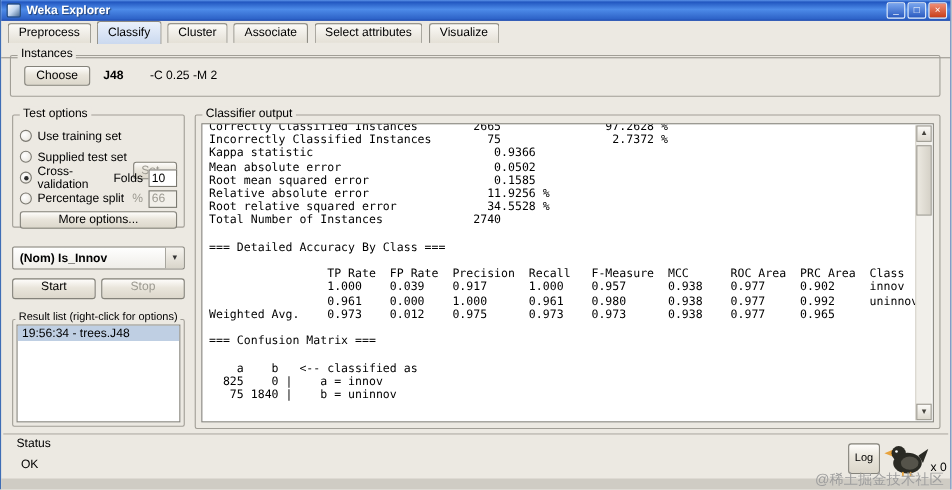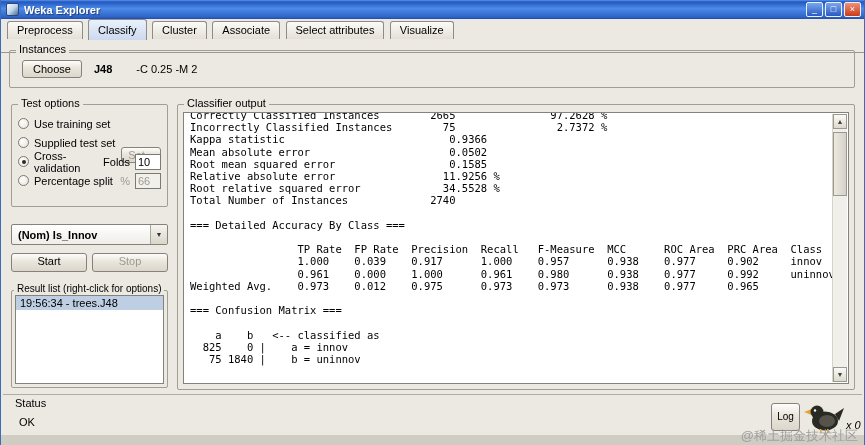--- a/index.html
+++ b/index.html
@@ -81,21 +81,21 @@
   .scroll-btn.up { top:0; } .scroll-btn.down { bottom:0; }
   .scroll-thumb { position:absolute; left:0; top:18px; width:14px; height:64px;
     background:linear-gradient(90deg,#ECE9E1,#D5D1C7); border:1px solid #9B988F; }
 
   
   .status-divider { position:absolute; left:2px; right:2px; top:394px; border-top:1px solid #AFaCA4; }
   .status-label { position:absolute; left:14px; top:397px; font-size:11px; }
   .status-value { position:absolute; left:18px; top:416px; font-size:11px; }
   .log-btn { position:absolute; left:770px; top:403px; width:29px; height:28px; padding:0; font-size:10px; line-height:26px; }
   .bird { position:absolute; left:801px; top:402px; }
-  .bird-count { position:absolute; left:845px; top:419px; font-size:11px;font-style:italic; }
+  .bird-count { position:absolute; left:845px; top:419px; font-size:11px; }
 
   .bottom-strip { position:absolute; left:0; right:0; bottom:0; height:10px; background:#CFCCC4; }
   .watermark { position:absolute; right:6px; bottom:0px; font-size:13px; color:#9E9E9E; z-index:9; }
 </style>
 </head>
 <body>
 
 <div class="window">
 
   <div class="titlebar">
@@ -144,20 +144,21 @@
       <input class="tfield" value="10" style="">
     </div>
 
     <div class="opt-row">
       <span class="radio"></span>
       <span>Percentage split</span>
       <span class="push dim">%</span>
       <input class="tfield disabled" value="66" style="">
     </div>
 
+    <span class="btn moreopts">More options...</span>
   </div>
 
   <div class="combo">
     <span>(Nom) Is_Innov</span>
     <span class="combo-arrow">▼</span>
   </div>
 
   <span class="btn start-btn">Start</span>
   <span class="btn stop-btn disabled">Stop</span>
 

